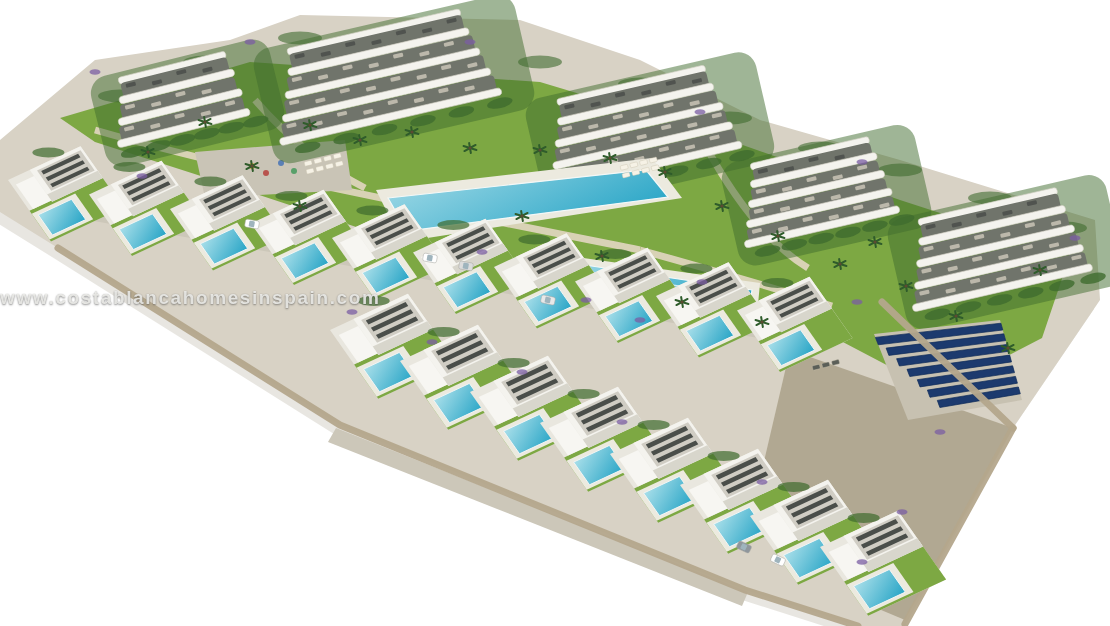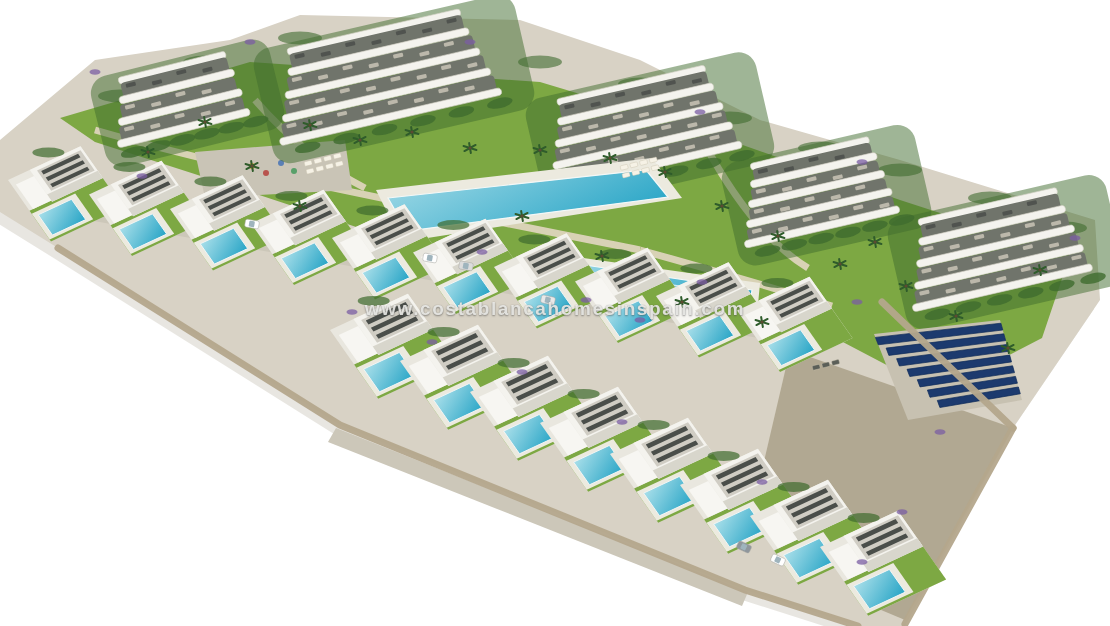--- a/index.html
+++ b/index.html
@@ -1,19 +1,19 @@
 <!DOCTYPE html>
 <html><head>
 <meta charset="utf-8">
 <style>
   html,body{margin:0;padding:0;background:#ffffff;}
   .stage{position:relative;width:1110px;height:626px;background:#fff;overflow:hidden;
          font-family:"Liberation Sans",sans-serif;}
   .stage svg{position:absolute;left:0;top:0;}
-  .watermark{position:absolute;top:298px;left:0;width:1110px;text-align:center;
+  .watermark{position:absolute;top:287px;left:0;width:1110px;text-align:left;
              font-size:19px;font-weight:bold;letter-spacing:1.6px;
              color:rgba(243,243,240,0.85);
              text-shadow:0 1px 2px rgba(70,70,70,.55),0 0 1px rgba(90,90,90,.4);
              user-select:none;pointer-events:none;}
 </style>
 </head>
 <body>
 
 <div class="stage">
   <svg id="scene" width="1110" height="626" viewBox="0 0 1110 626">

